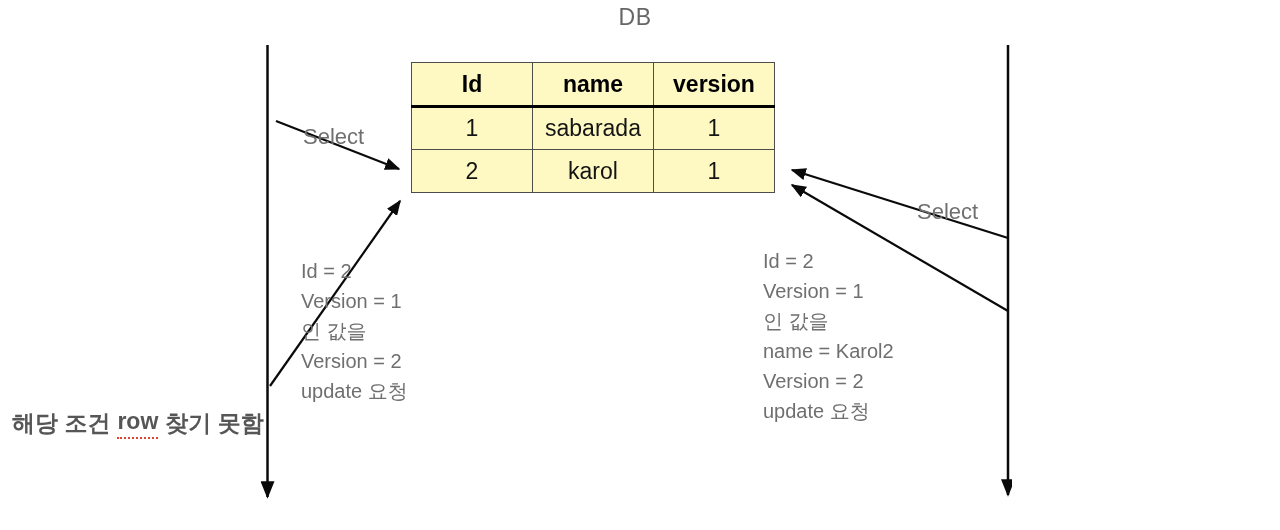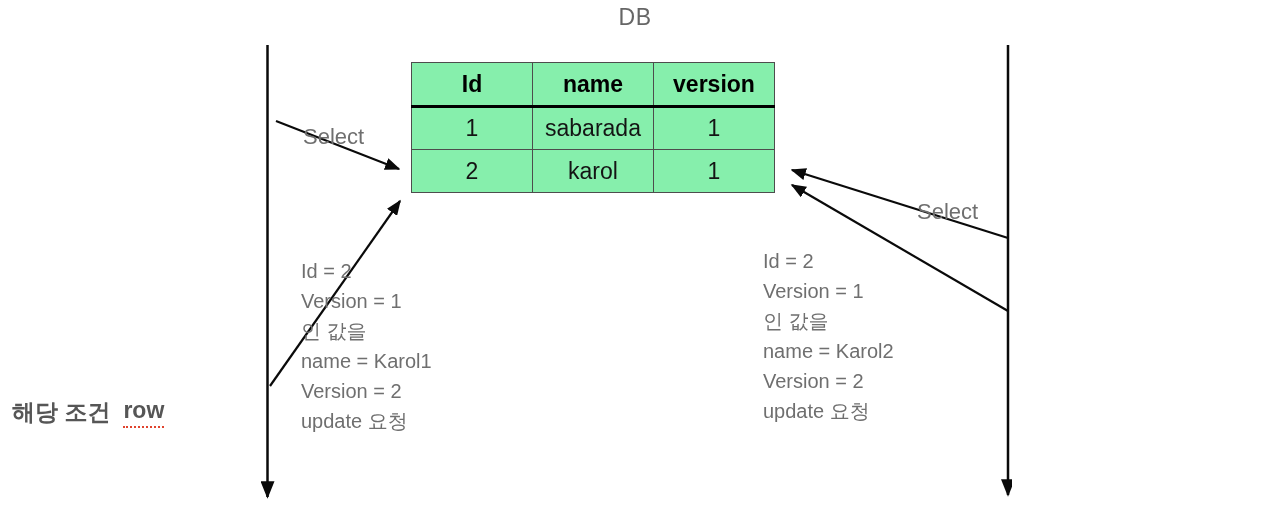--- a/index.html
+++ b/index.html
@@ -25,21 +25,21 @@
     font-size: 23px;
     color: #666666;
     letter-spacing: 0.5px;
   }
   table.db-table {
     position: absolute;
     left: 411px; top: 62px;
     width: 364px;
     border-collapse: collapse;
     table-layout: fixed;
-    background: #86efac;
+    background: #fef9c3;
   }
   table.db-table th, table.db-table td {
     border: 1px solid #4d4d4d;
     text-align: center;
     vertical-align: middle;
     font-size: 23px;
     height: 43px;
     padding: 0;
   }
   table.db-table th {
@@ -73,21 +73,21 @@
   .request-left  { left: 301px; top: 256px; }
   .request-right { left: 763px; top: 246px; }
   .request-block span { display: block; }
   .result-text {
     position: absolute;
     font-size: 23px;
     font-weight: bold;
     color: #565656;
     white-space: nowrap;
   }
-  .result-left { left: 12px; top: 397px; display: flex; gap: 13px; }
+  .result-left { left: 12px; top: 408px; display: flex; gap: 7px; }
   .result-right { left: 1018px; top: 297px; }
   .misspelled {
     border-bottom: 2px dotted #e0442e;
     padding-bottom: 0px;
   }
 </style>
 </head>
 <body>
 
 <div class="canvas">
@@ -133,33 +133,33 @@
   <div class="select-label select-left">Select</div>
 
   <div class="select-label select-right">Select</div>
 
   <div class="timeline-label">시간의 흐름</div>
 
   <div class="request-block request-left">
     <span>Id = 2</span>
     <span>Version = 1</span>
     <span>인 값을</span>
-    <span>name = Karol1</span>
     <span>Version = 2</span>
     <span>update 요청</span>
   </div>
 
   <div class="request-block request-right">
     <span>Id = 2</span>
     <span>Version = 1</span>
     <span>인 값을</span>
     <span>name = Karol2</span>
     <span>Version = 2</span>
     <span>update 요청</span>
   </div>
 
   <div class="result-text result-left">
     <span>해당 조건</span>
     <span class="misspelled">row</span>
+    <span>찾기 못함</span>
   </div>
 
 
 </div>
 
 </body></html>

